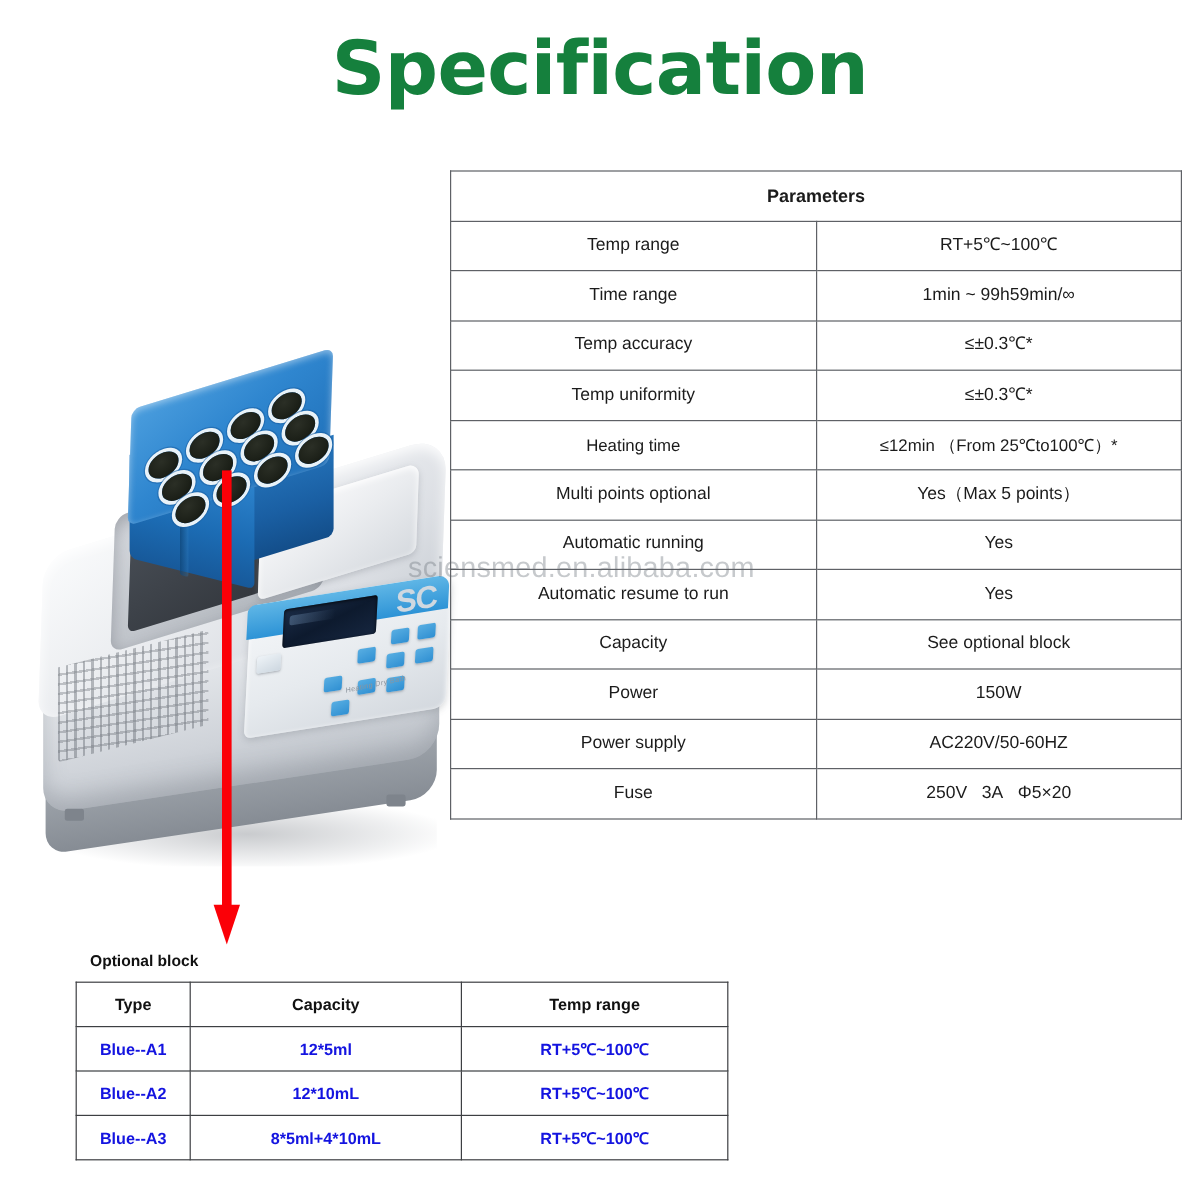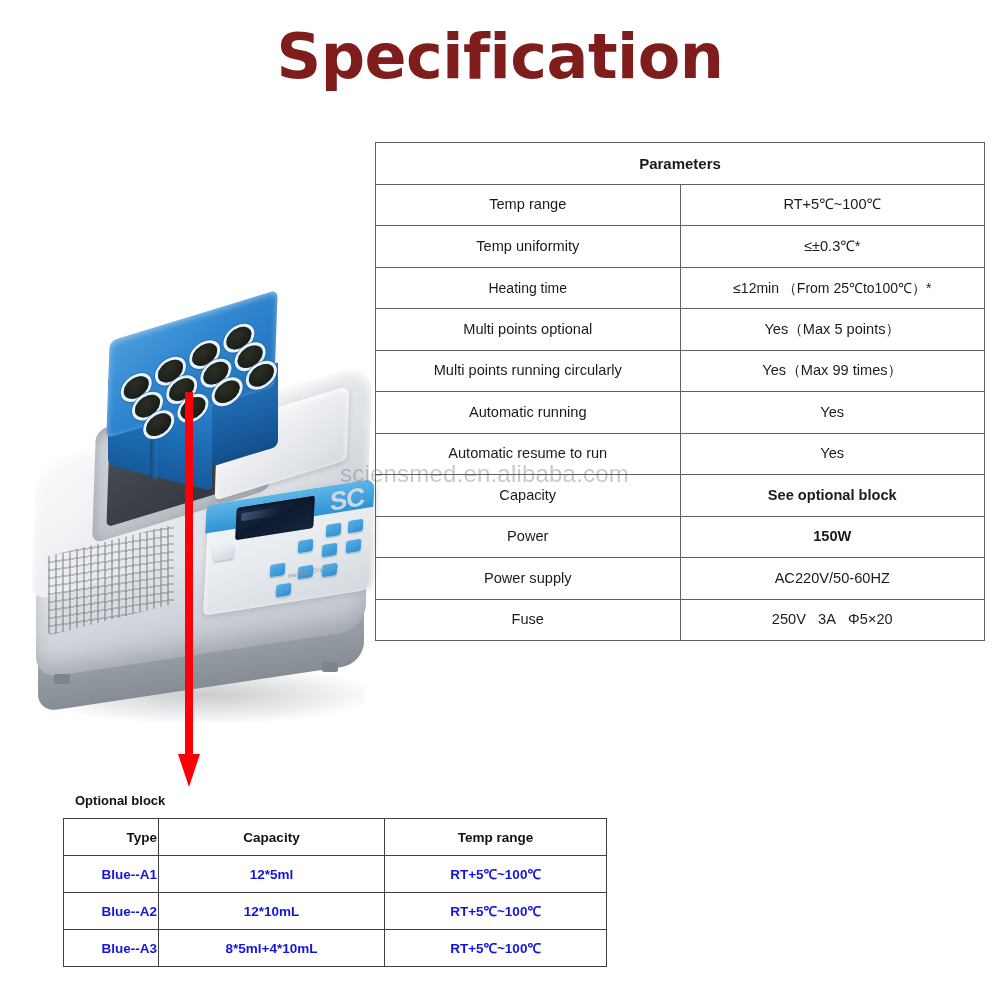--- a/index.html
+++ b/index.html
@@ -17,21 +17,21 @@
 
   
   #title {
     position: absolute;
     top: 26px;
     left: 0;
     width: 1000px;
     text-align: center;
     font-size: 62px;
     font-weight: bold;
-    color: #7f1d1d;
+    color: #15803d;
     letter-spacing: -0.5px;
     line-height: 1;
     font-family: "DejaVu Sans", sans-serif;
   }
 
   
   #photo {
     position: absolute;
     left: 30px;
     top: 296px;
@@ -341,21 +341,21 @@
     vertical-align: middle;
     padding: 0 4px;
     line-height: 1.15;
   }
   #spec-table td.label { width: 301px; }
   #spec-table td.value { width: 309px; }
   #spec-table td.hdr {
     font-weight: bold;
     font-size: 15px;
   }
-  #spec-table td.value.bold { font-weight: bold; text-align: center; }
+  #spec-table td.value.bold { font-weight: normal; text-align: center; }
   #spec-table tr.tight td { font-size: 14px; }
 
   
   #optional-label {
     position: absolute;
     left: 75px;
     top: 793px;
     font-size: 13px;
     font-weight: bold;
     color: #111111;
@@ -369,21 +369,21 @@
     table-layout: fixed;
     font-size: 13.5px;
   }
   #optional-table td {
     border: 1.3px solid #3d3f43;
     height: 34px;
     text-align: center;
     vertical-align: middle;
     font-weight: bold;
   }
-  #optional-table td.c0 { width: 92px; text-align: right; }
+  #optional-table td.c0 { width: 92px; }
   #optional-table td.c1 { width: 223px; }
   #optional-table td.c2 { width: 219px; }
   #optional-table thead td { color: #111111; }
   #optional-table tbody td { color: #1414e0; }
 </style>
 </head>
 <body>
 
 <div id="title">Specification</div>
 
@@ -448,36 +448,40 @@
 <table id="spec-table">
   <tbody>
     <tr>
       <td class="hdr" colspan="2">Parameters</td>
     </tr>
     <tr>
       <td class="label">Temp range</td>
       <td class="value">RT+5℃~100℃</td>
     </tr>
     <tr>
+      <td class="label">Time range</td>
+      <td class="value">1min ~ 99h59min/∞</td>
+    </tr>
+    <tr>
+      <td class="label">Temp accuracy</td>
+      <td class="value">≤±0.3℃*</td>
+    </tr>
+    <tr>
       <td class="label">Temp uniformity</td>
       <td class="value">≤±0.3℃*</td>
     </tr>
     <tr class="tight">
       <td class="label">Heating time</td>
       <td class="value">≤12min （From 25℃to100℃）*</td>
     </tr>
     <tr>
       <td class="label">Multi points optional</td>
       <td class="value">Yes（Max 5 points）</td>
     </tr>
     <tr>
-      <td class="label">Multi points running circularly</td>
-      <td class="value">Yes（Max 99 times）</td>
-    </tr>
-    <tr>
       <td class="label">Automatic running</td>
       <td class="value">Yes</td>
     </tr>
     <tr>
       <td class="label">Automatic resume to run</td>
       <td class="value">Yes</td>
     </tr>
     <tr>
       <td class="label">Capacity</td>
       <td class="value bold">See optional block</td>

